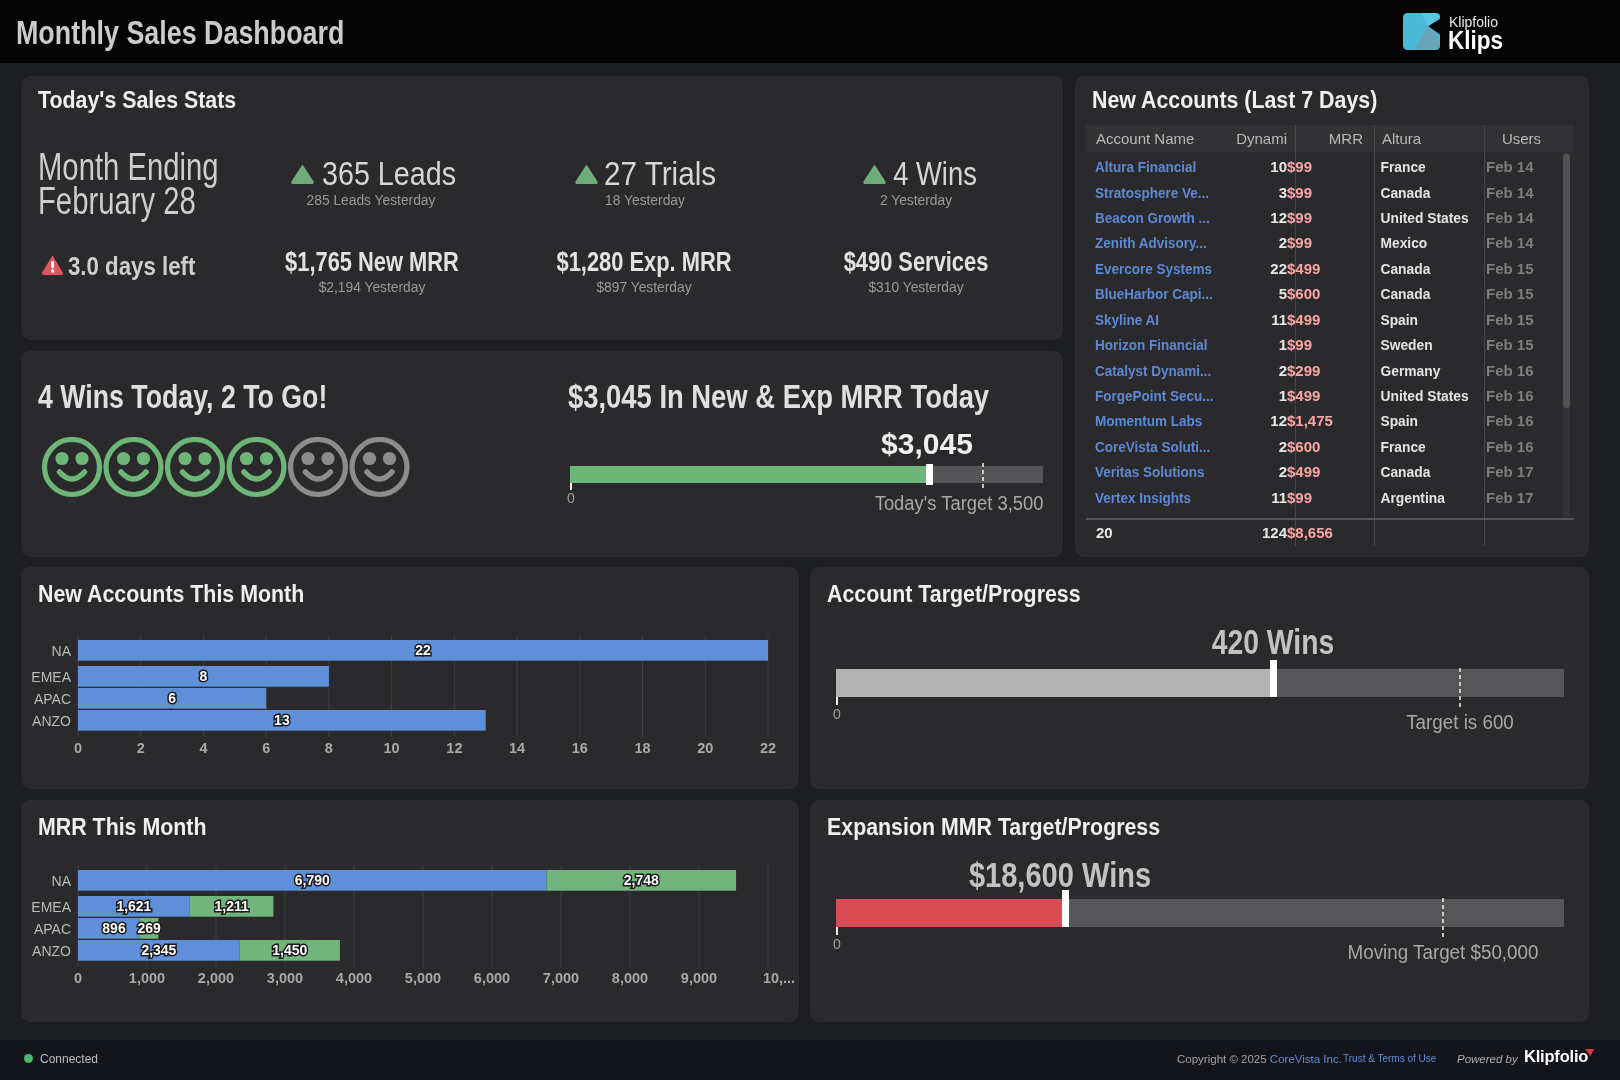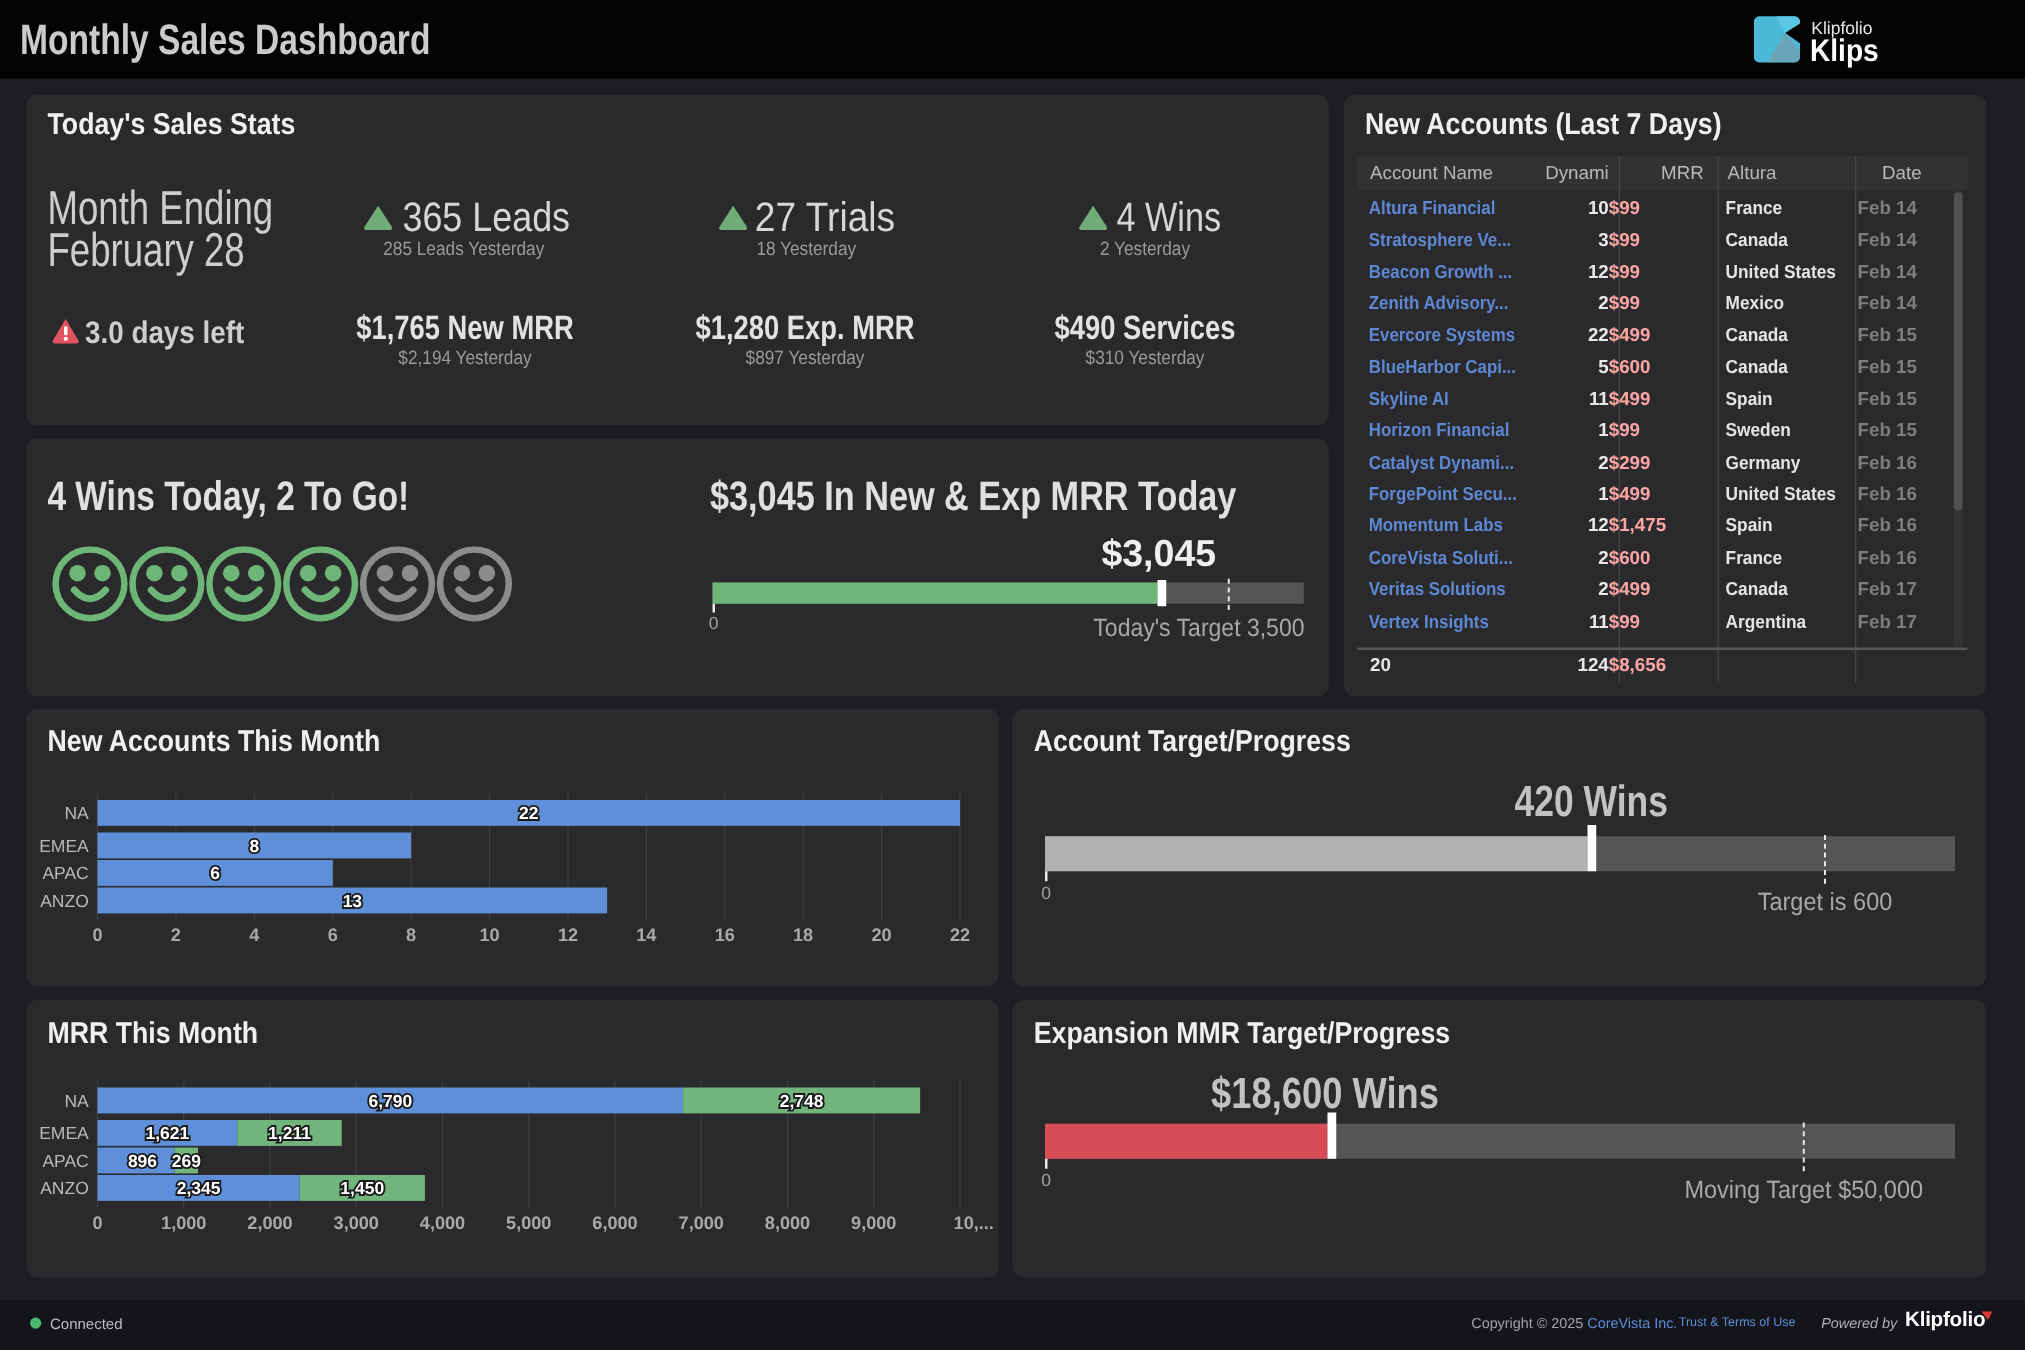--- a/index.html
+++ b/index.html
@@ -130,21 +130,21 @@
 </div>
 
 <div class="panel" style="left:1075px;top:76px;width:514px;height:481px">
 <div class="ptitle">New Accounts (Last 7 Days)</div>
 <div class="abs" style="left:11px;top:49px;width:488px;height:27px;background:#323234"></div>
 <div class="tr" style="top:49px;height:27px;font-weight:normal;color:#b8b8b8">
 <span style="width:139px;padding-left:10px">Account Name</span>
       <span style="width:62px;text-align:right">Dynami</span>
       <span style="width:76px;text-align:right">MRR</span>
       <span style="width:123px;padding-left:19px">Altura</span>
-      <span style="width:71px;text-align:center">Date</span>
+      <span style="width:71px;text-align:center">Users</span>
     </div>
 <div class="vline" style="left:220px"></div>
 <div class="vline" style="left:299px"></div>
 <div class="vline" style="left:409px"></div>
 <div class="tr" style="top:78.0px">
 <span class="tn">Altura Financial</span>
       <span class="tu">10</span>
       <span class="tm">$99</span>
       <span class="tc">France</span>
       <span class="td">Feb 14</span>

